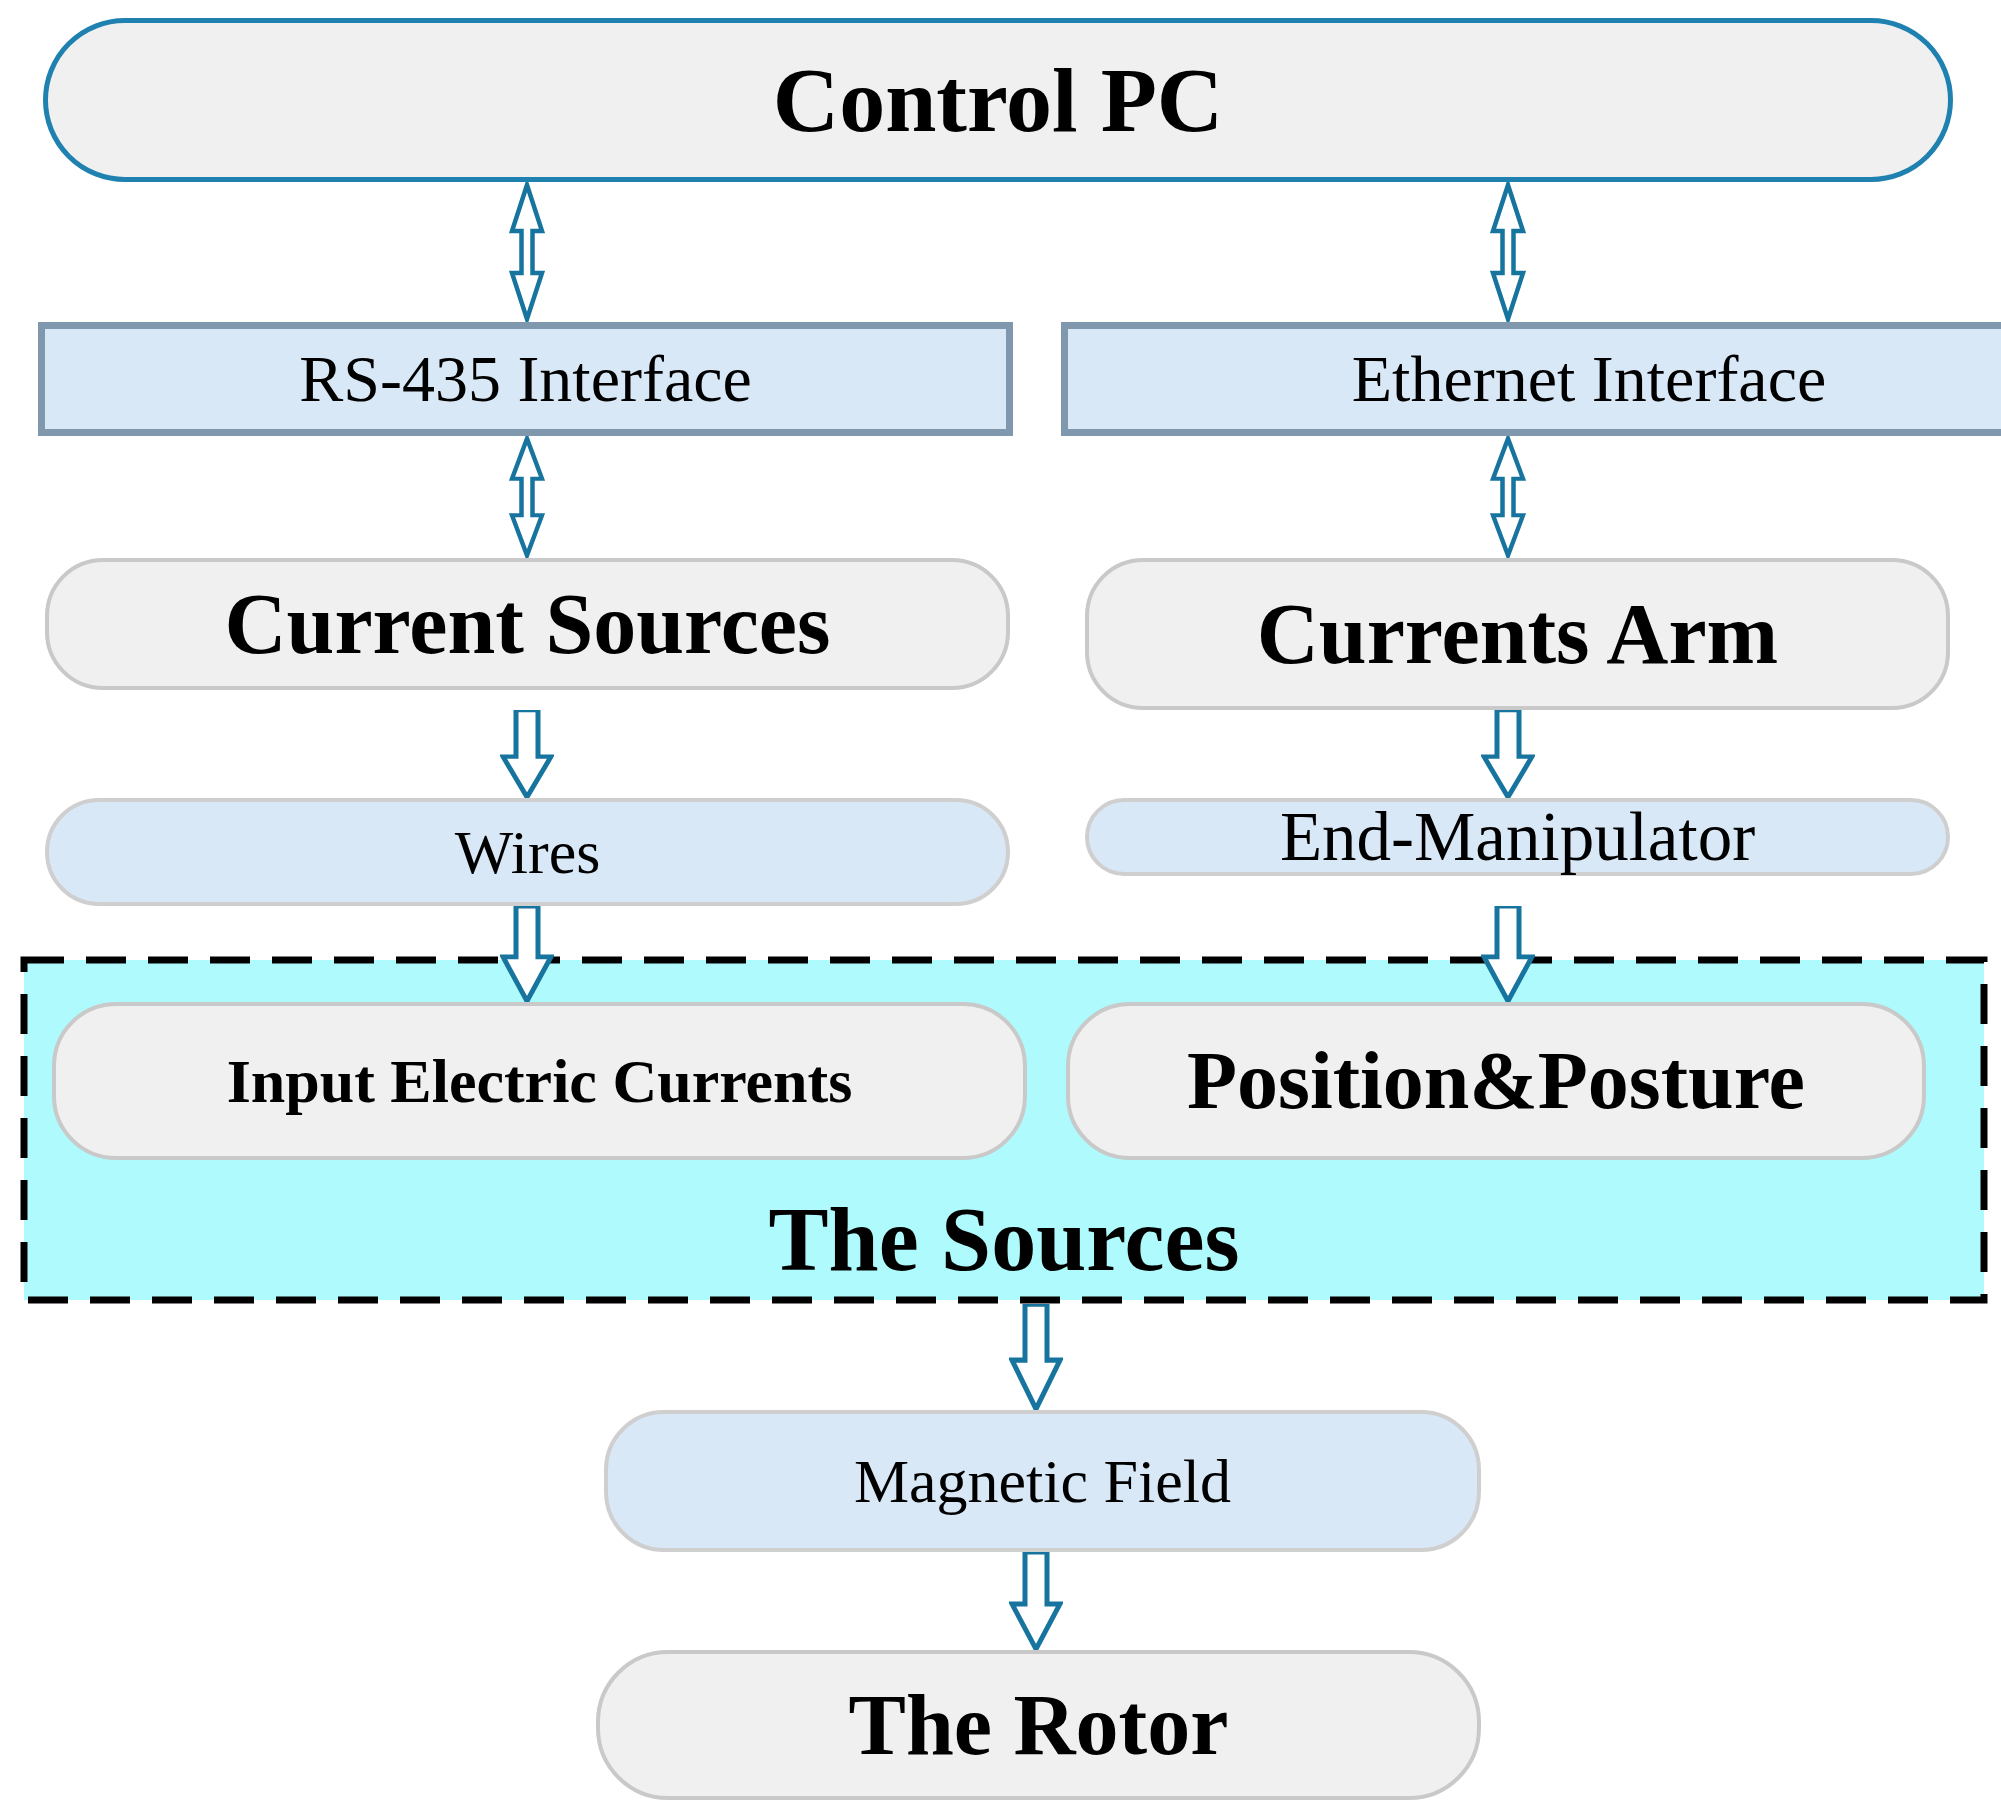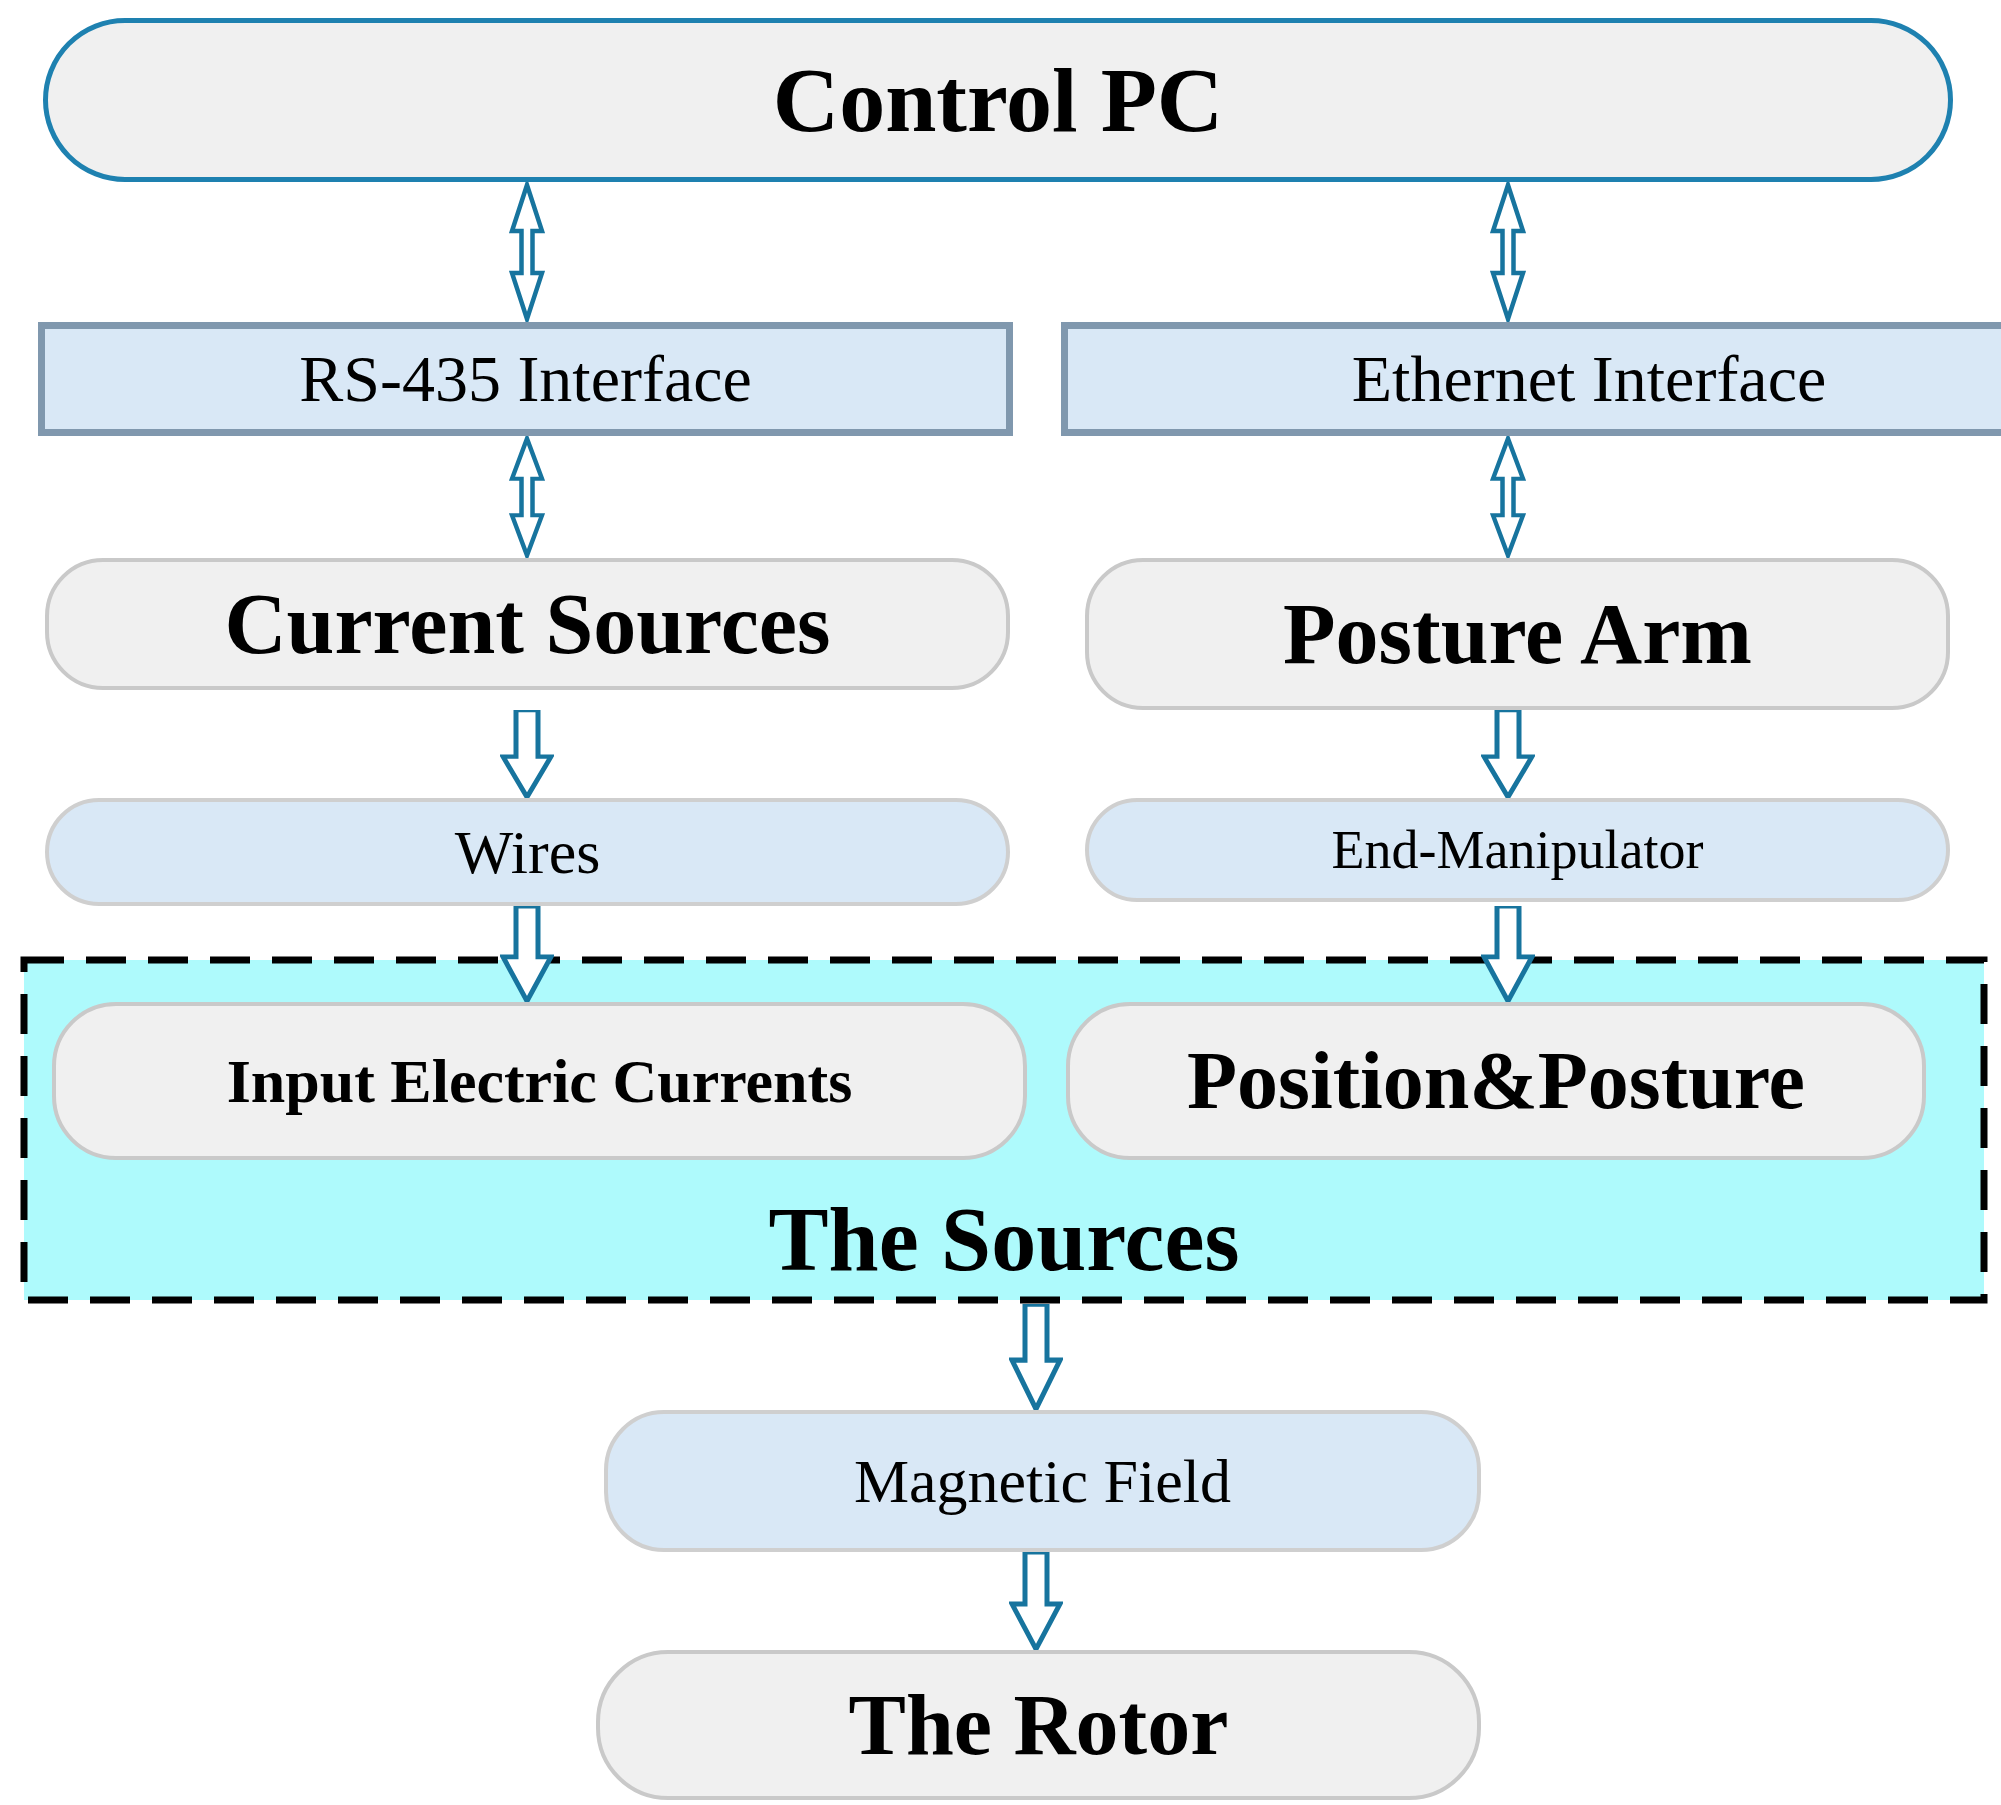--- a/index.html
+++ b/index.html
@@ -48,21 +48,21 @@
     border: 5px solid #1e81b0;
     font-size: 92px; font-weight: bold;
   }
   #rs232-interface   { left: 38px;   top: 322px; width: 975px; height: 114px; }
   #ethernet-interface{ left: 1061px; top: 322px; width: 1056px; height: 114px; }
 
   #current-sources { left: 45px;   top: 558px; width: 965px; height: 132px; border-radius: 58px; font-size: 86px; }
   #robotic-arm     { left: 1085px; top: 558px; width: 865px; height: 152px; border-radius: 58px; font-size: 86px; }
 
   #wires           { left: 45px;   top: 798px; width: 965px; height: 108px; border-radius: 54px; font-size: 62px; }
-  #end-manipulator { left: 1085px; top: 798px; width: 865px; height: 104px; border-radius: 54px; font-size: 54px; }
+  #end-manipulator { left: 1085px; top: 798px; width: 865px; height: 78px; border-radius: 54px; font-size: 69px; }
 
   #stator-bg {
     position: absolute;
     left: 20px; top: 956px; width: 1968px; height: 348px;
   }
   #input-electric-currents { left: 52px;   top: 1002px; width: 975px; height: 158px; border-radius: 64px; font-size: 62px; }
   #position-posture        { left: 1066px; top: 1002px; width: 860px; height: 158px; border-radius: 64px; font-size: 82px; }
   #stator-label {
     left: 20px; top: 1180px; width: 1968px; height: 120px;
     background: transparent; border: none;
@@ -102,21 +102,21 @@
   <div class="node interface-box" id="ethernet-interface">Ethernet Interface</div>
 
   <svg class="arrow" id="arrow-rs232-cs" viewBox="0 0 36 140" preserveAspectRatio="none">
     <polygon points="18,3 3,49 12.5,49 12.5,91 3,91 18,137 33,91 23.5,91 23.5,49 33,49" fill="#ffffff" stroke="#17749e" stroke-width="4.5" stroke-linejoin="miter"></polygon>
   </svg>
   <svg class="arrow" id="arrow-eth-ra" viewBox="0 0 36 140" preserveAspectRatio="none">
     <polygon points="18,3 3,49 12.5,49 12.5,91 3,91 18,137 33,91 23.5,91 23.5,49 33,49" fill="#ffffff" stroke="#17749e" stroke-width="4.5" stroke-linejoin="miter"></polygon>
   </svg>
 
   <div class="node gray-pill bold" id="current-sources">Current Sources</div>
-  <div class="node gray-pill bold" id="robotic-arm">Posture Arm</div>
+  <div class="node gray-pill bold" id="robotic-arm">Currents Arm</div>
 
   <svg class="arrow" id="arrow-cs-wires" viewBox="0 0 54 100" preserveAspectRatio="none">
     <polygon points="16,0 16,53 3,53 27,99 51,53 38,53 38,0" fill="#ffffff" stroke="#17749e" stroke-width="5" stroke-linejoin="miter"></polygon>
   </svg>
   <svg class="arrow" id="arrow-ra-em" viewBox="0 0 54 100" preserveAspectRatio="none">
     <polygon points="16,0 16,53 3,53 27,99 51,53 38,53 38,0" fill="#ffffff" stroke="#17749e" stroke-width="5" stroke-linejoin="miter"></polygon>
   </svg>
 
   <div class="node blue-pill" id="wires">Wires</div>
   <div class="node blue-pill" id="end-manipulator">End-Manipulator</div>

